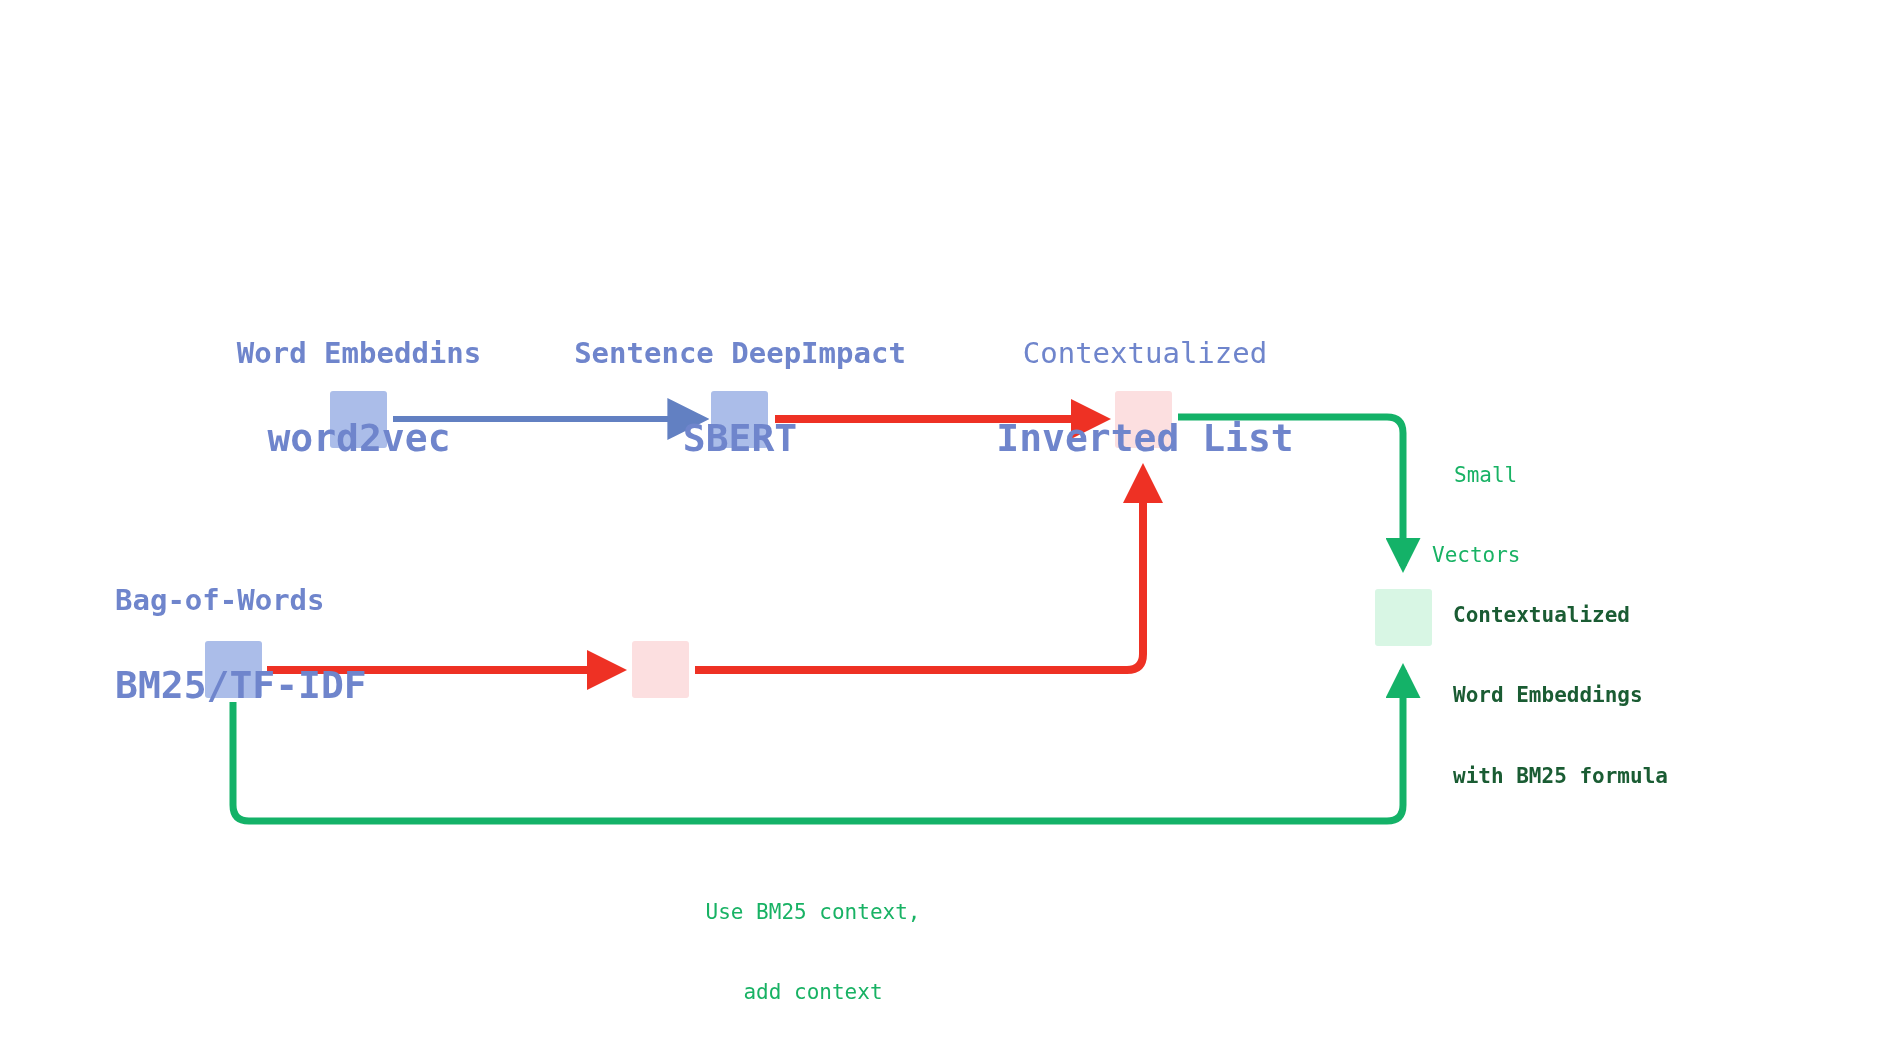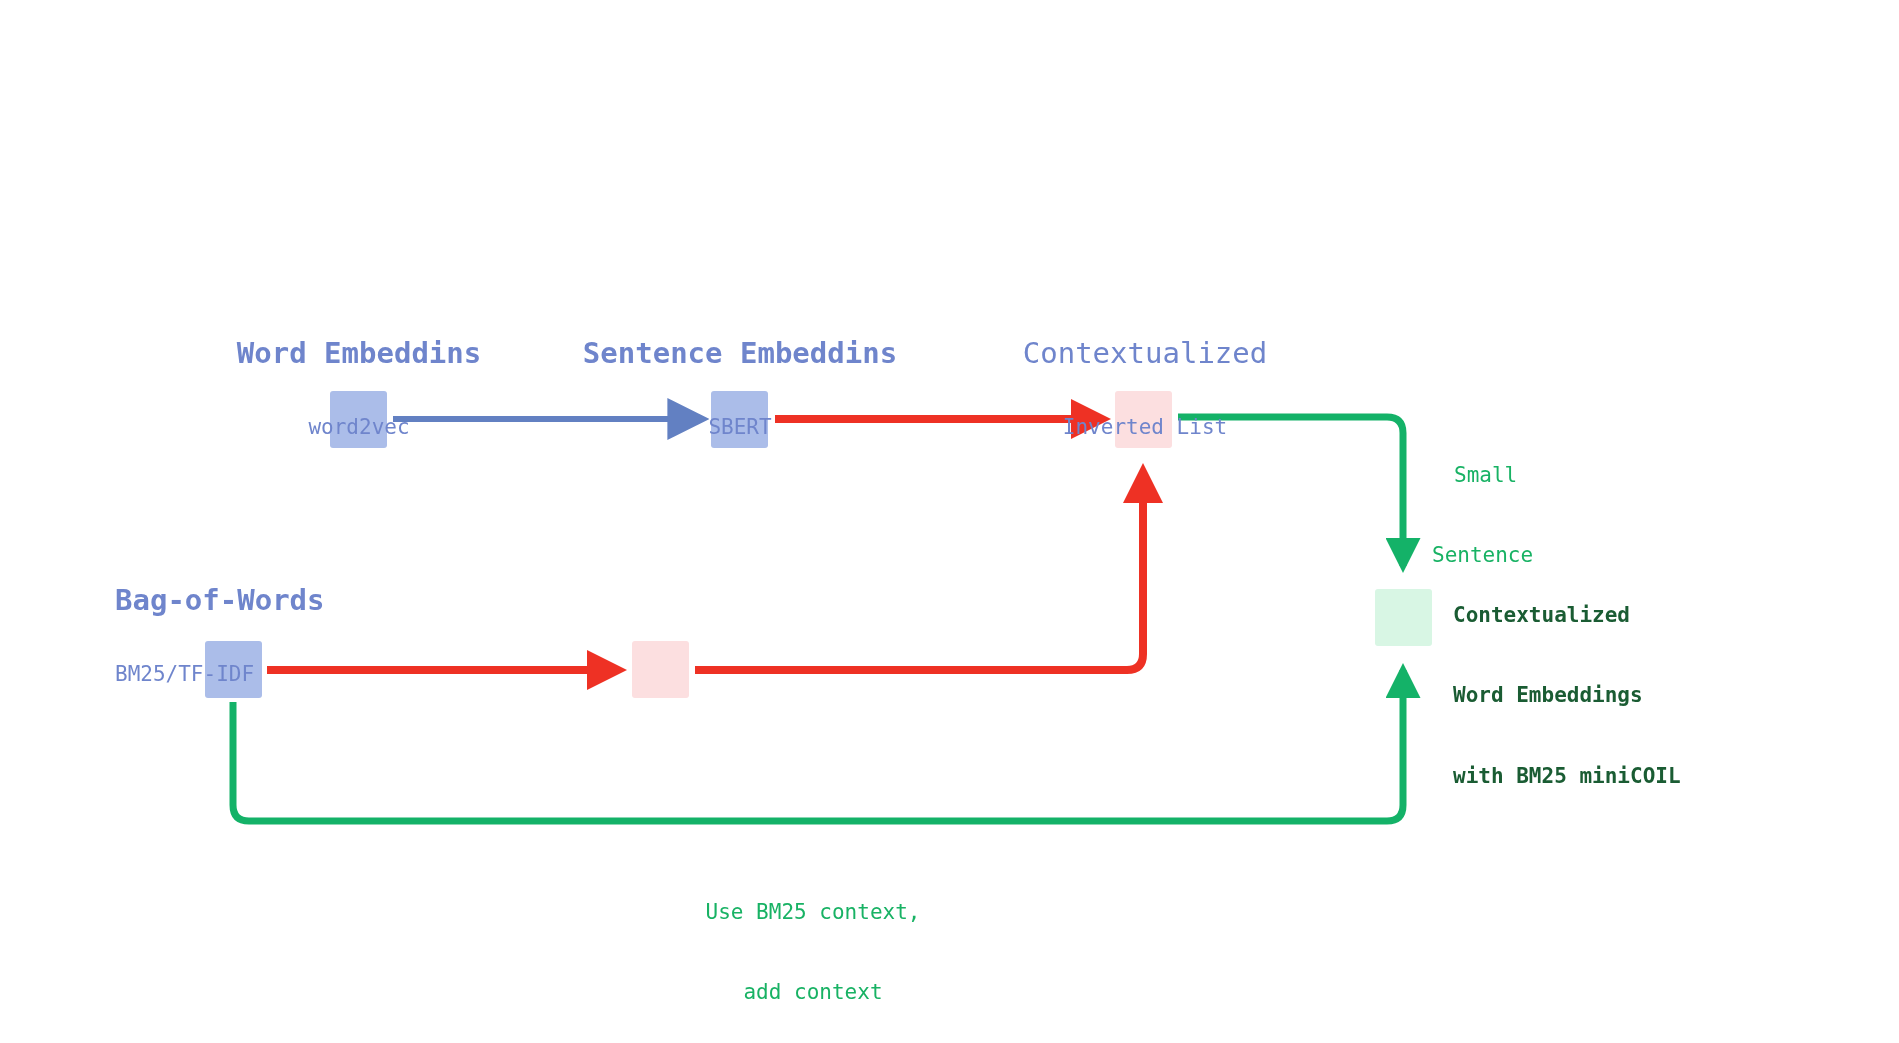--- a/index.html
+++ b/index.html
@@ -40,21 +40,21 @@
     position: absolute;
     white-space: pre;
     line-height: 1.30;
     font-family: "DejaVu Sans Mono", "Liberation Mono", monospace;
   }
   .label-blue   { color: #6f85cc; }
   .label-green  { color: #18b264; }
   .label-darkgreen { color: #1a5c33; }
 
   .label .l1 { font-weight: bold; font-size: 29px; display: block; }
-  .label .l2 { font-weight: normal; font-size: 21px; display: block; }
+  .label .l2 { font-weight: bold; font-size: 38px; display: block; }
   .label.regular .l1 { font-weight: normal; }
 
   .t-center { text-align: center; transform: translateX(-50%); }
   .t-left   { text-align: left; }
 
   .side-note { font-size: 21px; line-height: 1.28; }
   .side-note .n1 { font-weight: bold; display: block; }
   .side-note .n2 { font-weight: normal; display: block; }
 </style>
 </head>
@@ -99,44 +99,44 @@
   <div class="node-box box-pink" style="left:587px; top:641px;"></div>
 
   <div class="node-box box-green" style="left:1330px; top:589px;"></div>
 
   <div class="label label-blue t-center" style="left:314px; top:293px;">
     <span class="l1">Word Embeddins</span>
     <span class="l2">word2vec</span>
   </div>
 
   <div class="label label-blue t-center" style="left:695px; top:293px;">
-    <span class="l1">Sentence Embeddins</span>
+    <span class="l1">Sentence DeepImpact</span>
     <span class="l2">SBERT</span>
   </div>
 
   <div class="label label-blue t-center regular" style="left:1100px; top:293px;">
     <span class="l1">Contextualized</span>
     <span class="l2">Inverted List</span>
   </div>
 
   <div class="label label-blue t-left" style="left:70px; top:540px;">
     <span class="l1">Bag-of-Words</span>
     <span class="l2">BM25/TF-IDF</span>
   </div>
 
 
   <div class="label label-green t-left side-note plain" style="left:1387px; top:408px;">
     <span class="n2" style="display:block; padding-left:22px;">Small</span>
-    <span class="n2">Sentence</span>
+    <span class="n2">Vectors</span>
   </div>
 
   <div class="label label-green t-center side-note plain" style="left:768px; top:845px;">
     <span class="n2" style="text-align:center;">Use BM25 context,</span>
     <span class="n2" style="text-align:center;">add context</span>
   </div>
 
   <div class="label label-darkgreen t-left side-note" style="left:1408px; top:548px;">
     <span class="n1">Contextualized</span>
     <span class="n1">Word Embeddings</span>
-    <span class="n1">with BM25 miniCOIL</span>
+    <span class="n1">with BM25 formula</span>
   </div>
 
 </div>
 
 </body></html>

